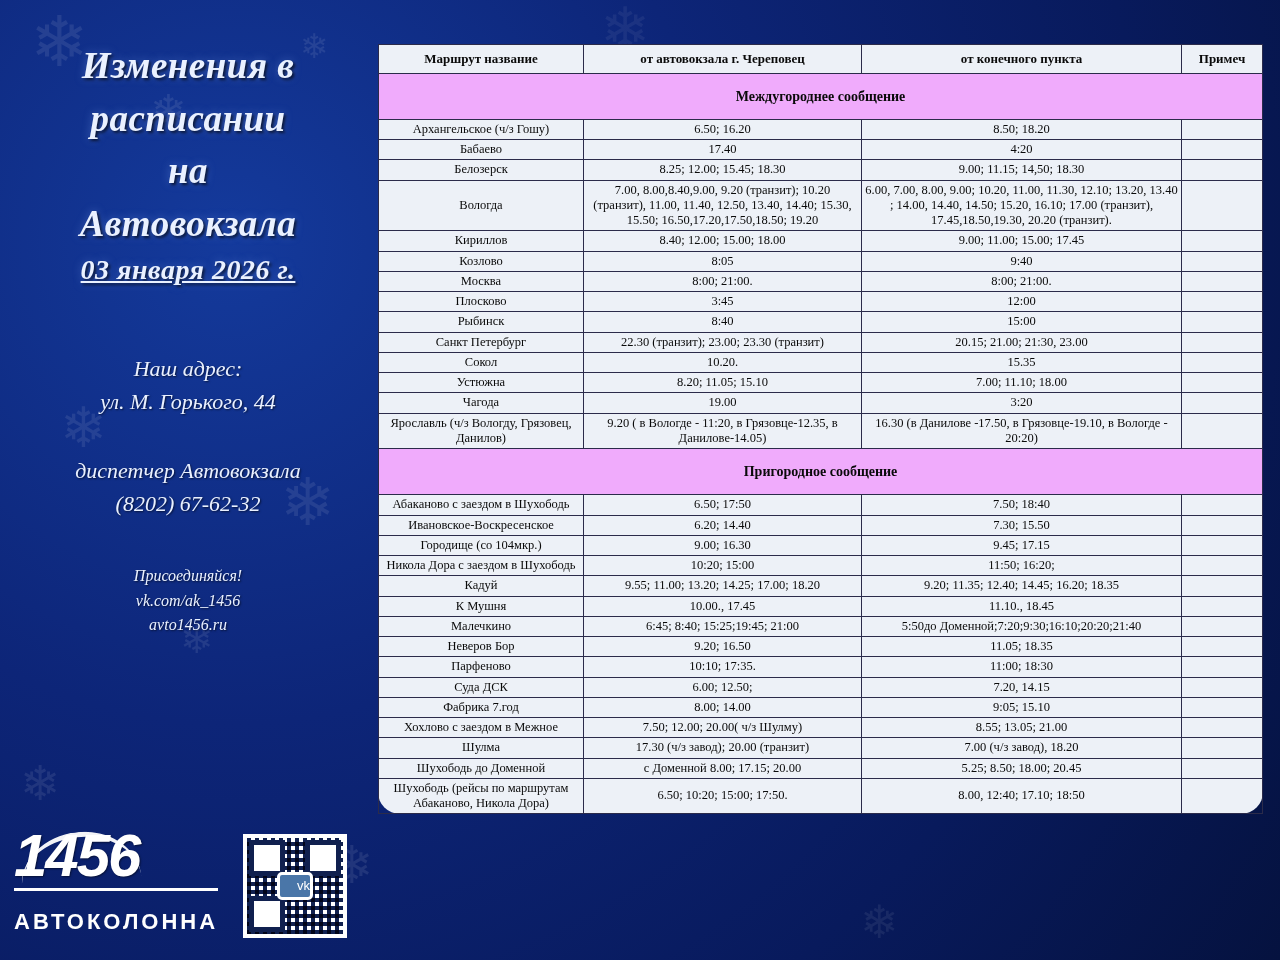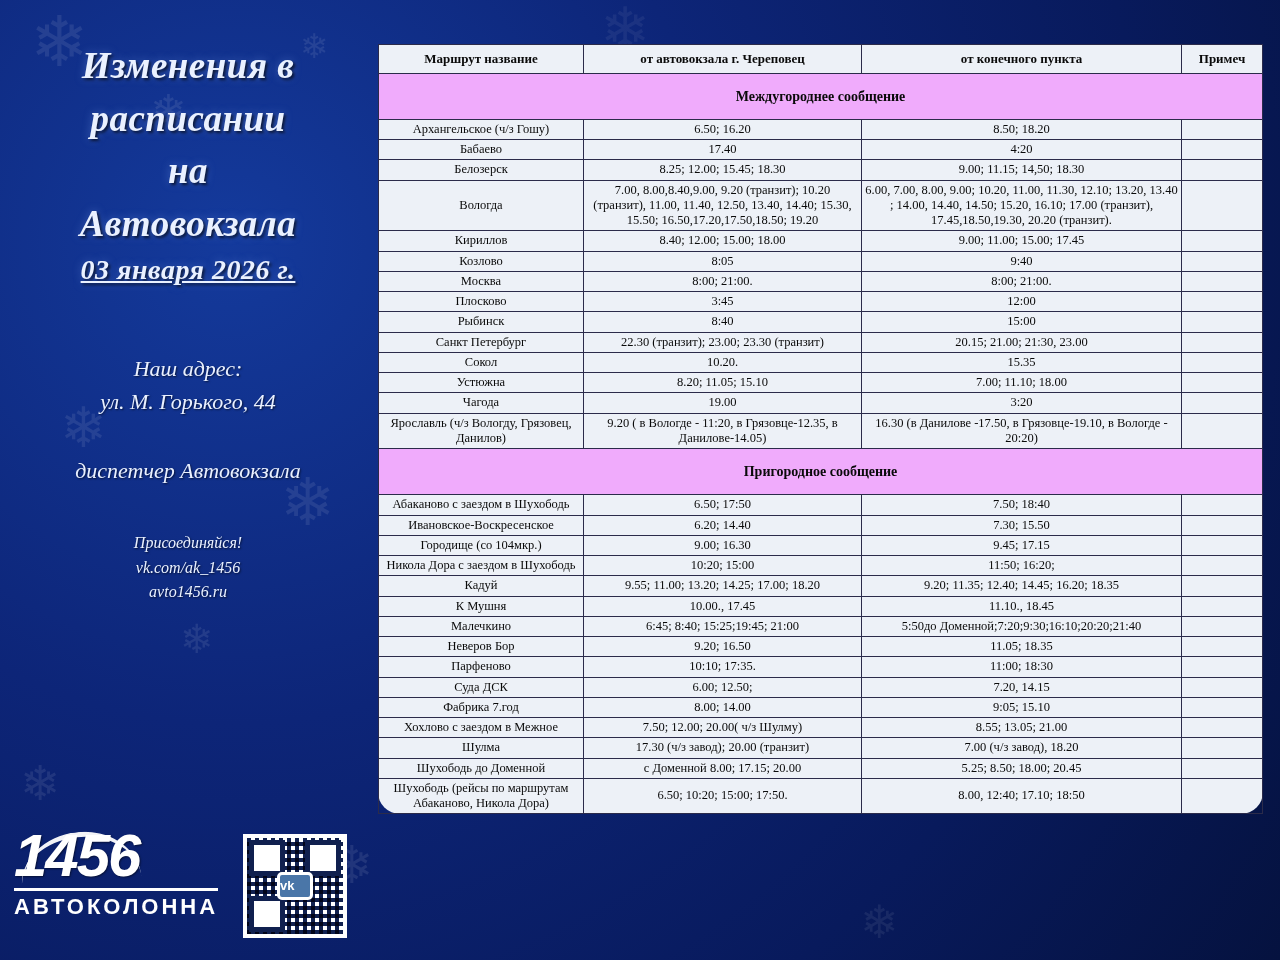--- a/index.html
+++ b/index.html
@@ -92,21 +92,21 @@
     line-height: 1;
     text-shadow: 1px 1px 2px rgba(0,0,0,0.5);
   }
   .logo-sub {
     font-family: "Liberation Sans", sans-serif;
     font-size: 22px;
     font-weight: bold;
     letter-spacing: 3px;
     margin-top: 2px;
     border-top: 3px solid #fff;
-    padding-top: 3px;
+    padding-top: 18px;
     display: inline-block;
   }
   .logo-swoosh {
     position: absolute;
     left: 6px;
     top: 6px;
     width: 120px;
     height: 62px;
     border-top: 5px solid #fff;
     border-radius: 60% 60% 0 0 / 90% 90% 0 0;
@@ -145,22 +145,22 @@
     position: absolute;
     left: 50%; top: 50%;
     transform: translate(-50%, -50%);
     width: 30px; height: 22px;
     background: #4a76a8;
     border: 3px solid #fff;
     border-radius: 5px;
     color: #fff;
     font-family: "Liberation Sans", sans-serif;
     font-size: 13px;
-    font-weight: bold;
-    text-align: left;
+    font-weight: normal;
+    text-align: right;
     line-height: 22px;
   }
   
   .table-wrap {
     position: absolute;
     left: 378px;
     top: 44px;
     width: 884px;
   }
   table {
@@ -225,20 +225,21 @@
     <span class="ln date">03 января 2026 г.</span>
   </div>
 
   <div class="addr">
     <div>Наш адрес:</div>
     <div>ул. М. Горького, 44</div>
   </div>
 
   <div class="disp">
     <div>диспетчер Автовокзала</div>
+    <div>(8202) 67-62-32</div>
   </div>
 
   <div class="join">
     <div>Присоединяйся!</div>
     <a href="#">vk.com/ak_1456</a>
     <a href="#">avto1456.ru</a>
   </div>
 </div>
 
 <div class="logo-wrap">

